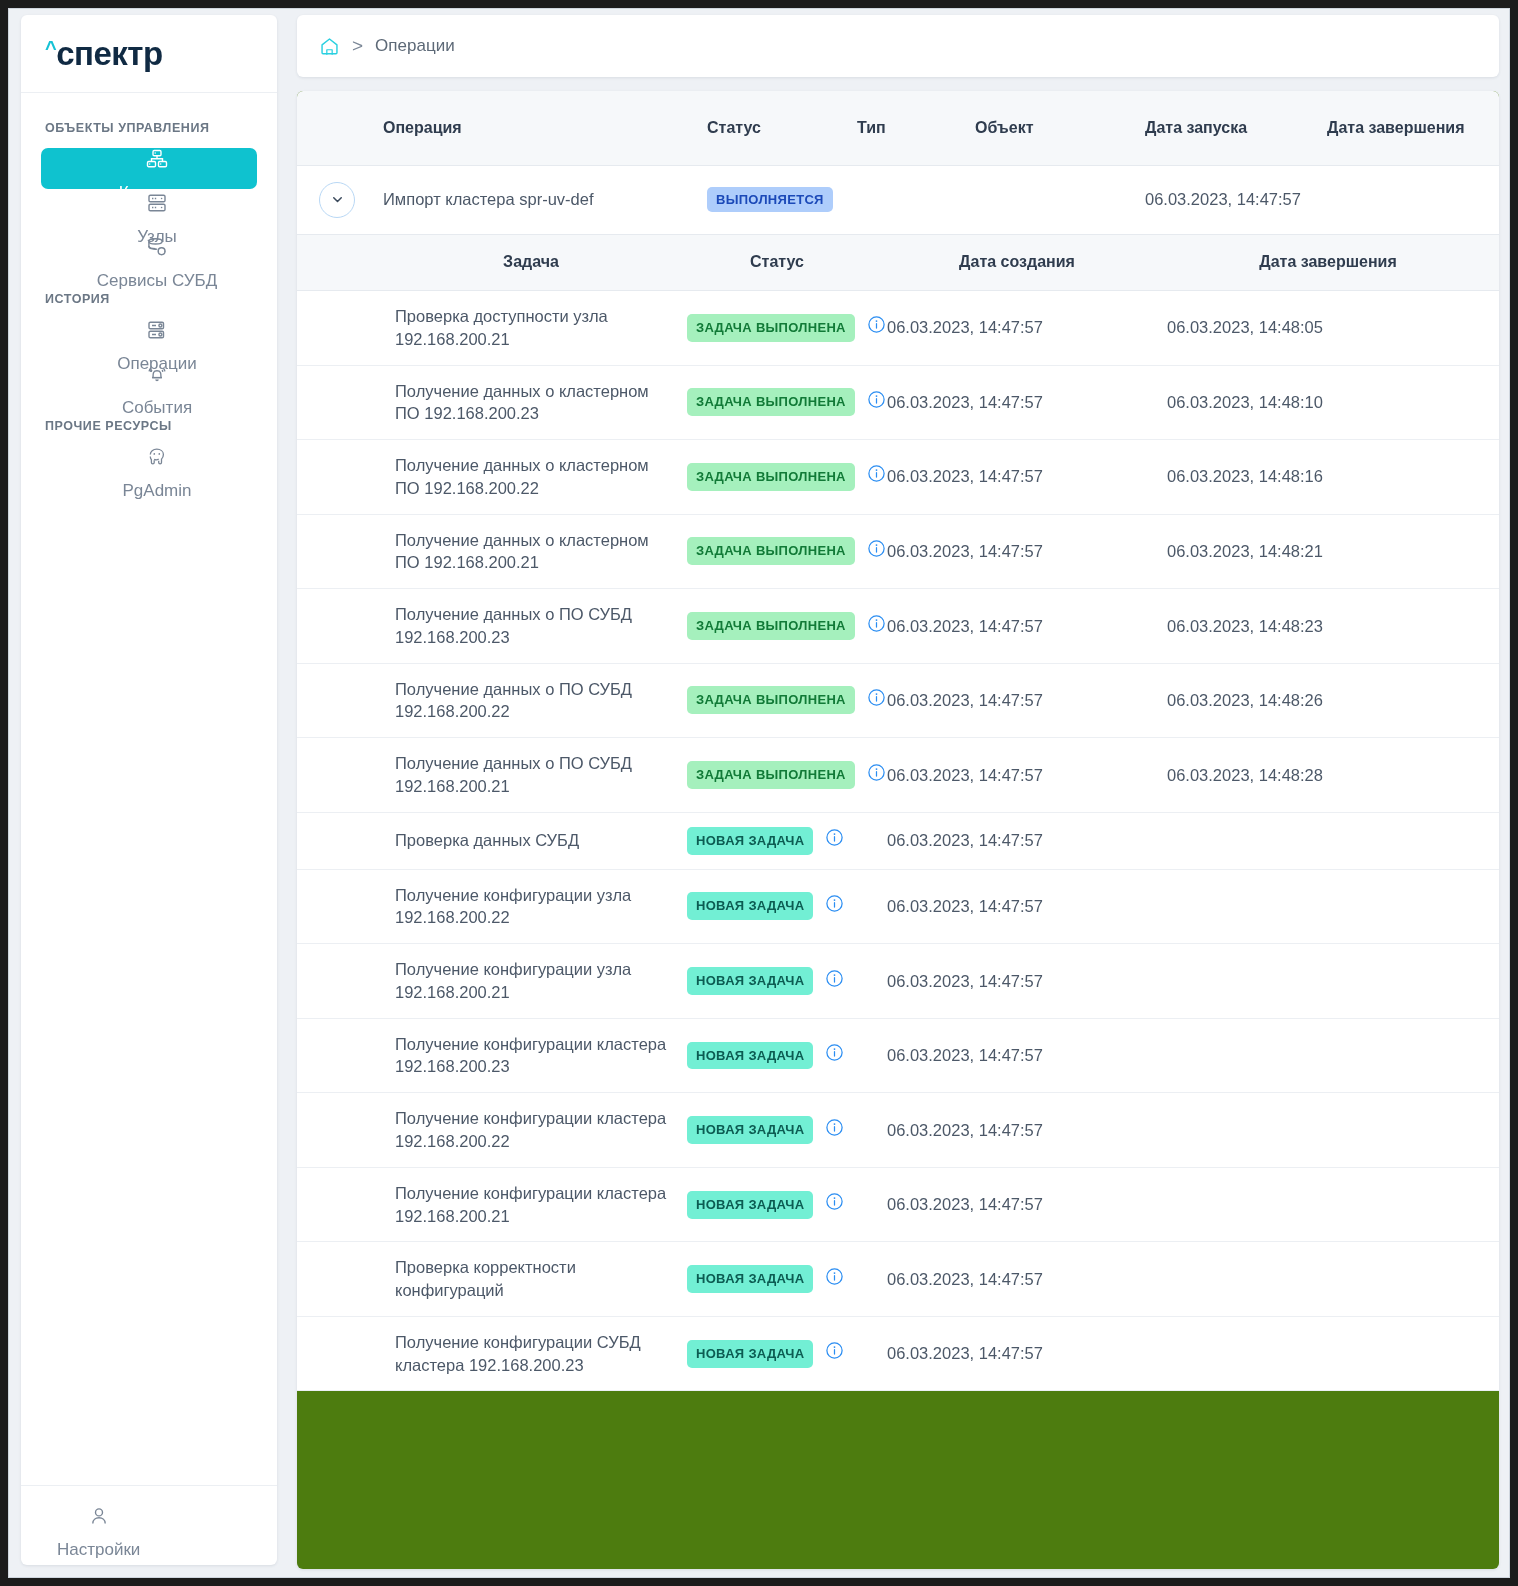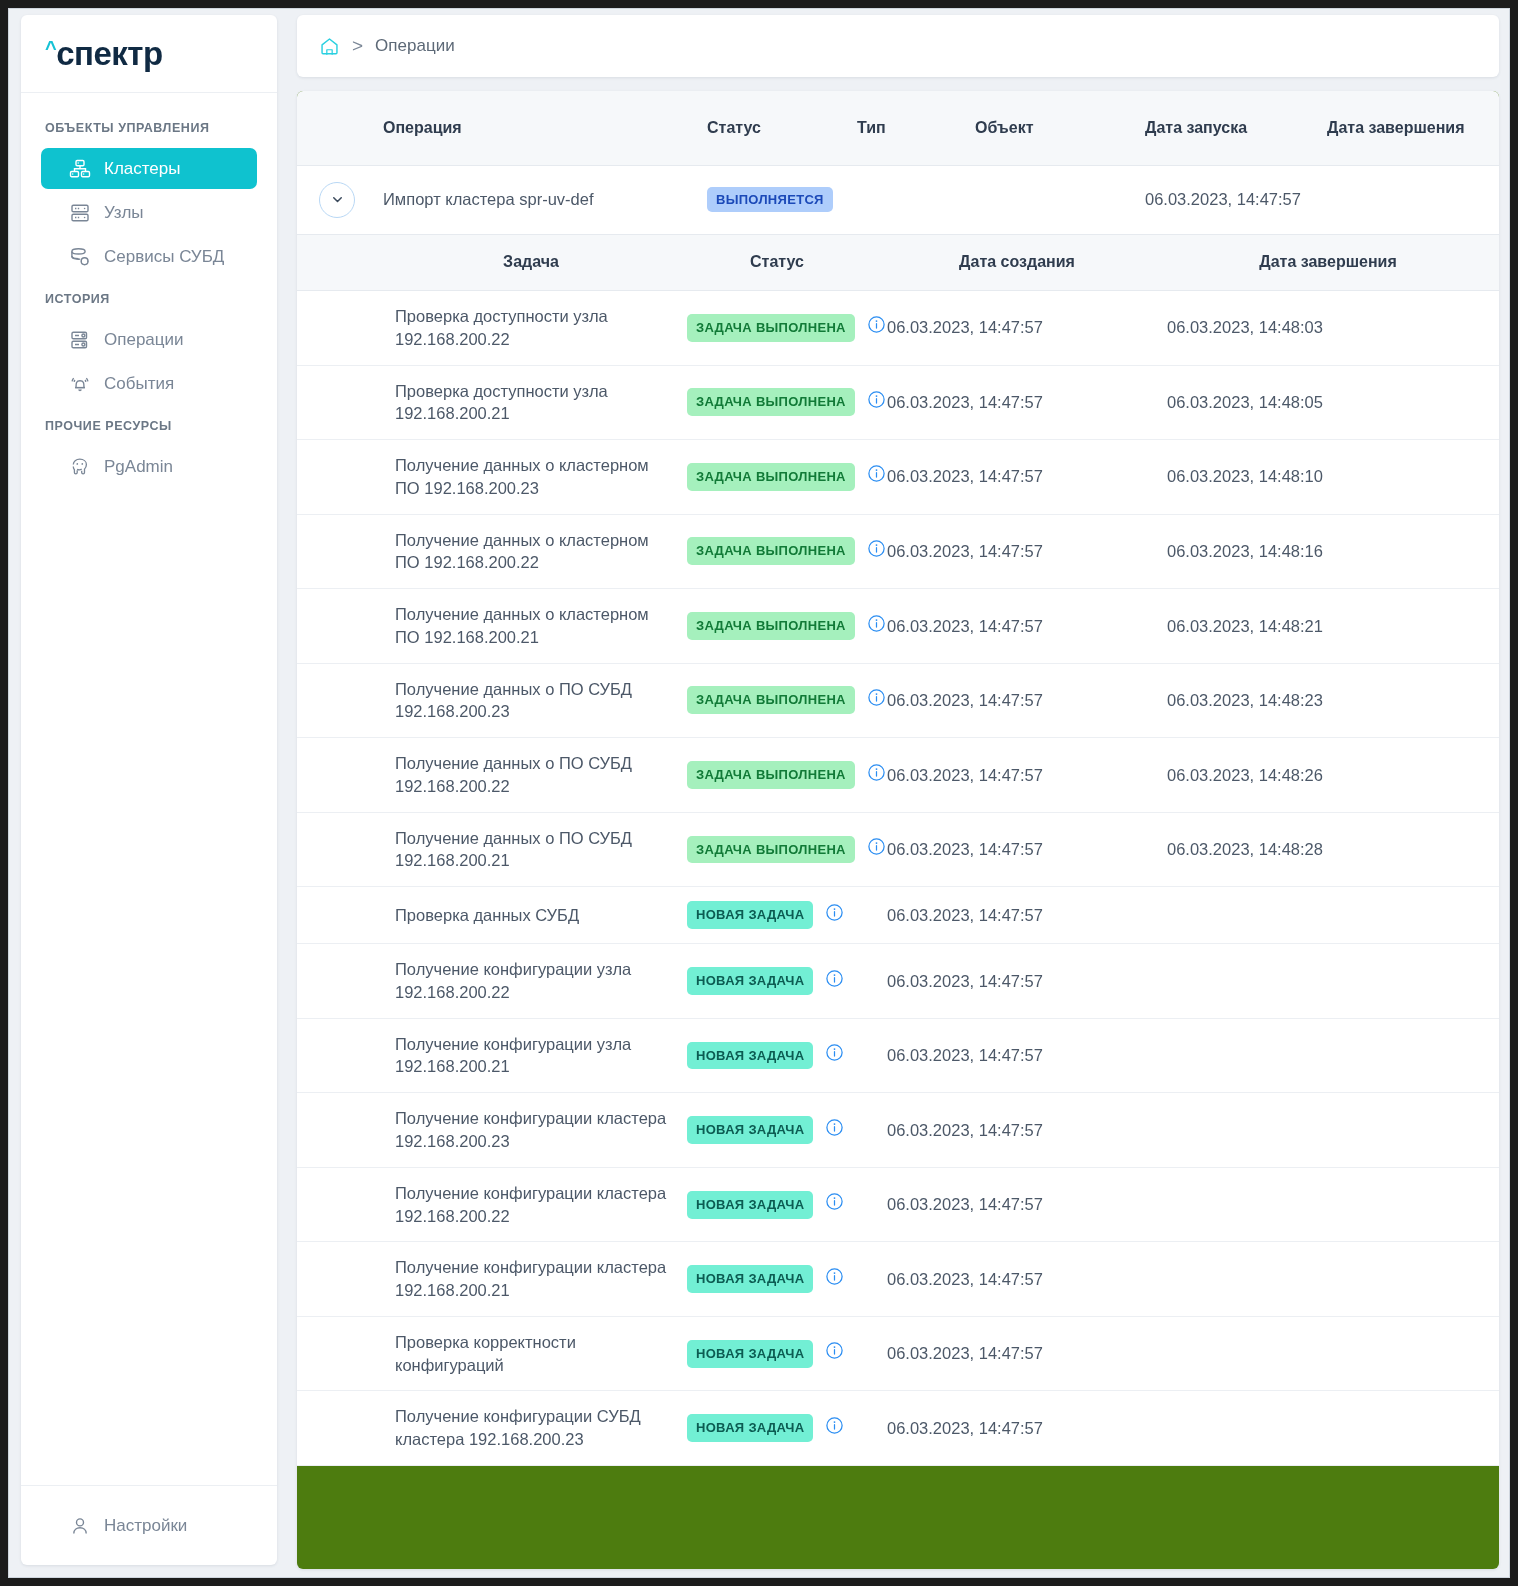--- a/index.html
+++ b/index.html
@@ -42,24 +42,25 @@
   }
   .logo .caret { color: #16c2d5; font-size: 20px; line-height: 1; margin-top: 3px; font-weight:700;}
   .nav { padding-top: 16px; flex: 1 1 auto; }
   .nav-group-title {
     font-size: 12.5px; font-weight: 700; color: #6b7785;
     letter-spacing: .55px; padding: 12px 0 10px 24px; text-transform: uppercase;
   }
   .nav-item {
     display: flex; align-items: center; gap: 13px;
     height: 41px;
-    margin: 3px 20px; padding-left: 28px;
+    margin: 3px 20px; padding-left: 16px;
     border-radius: 7px;
     color: #7a8696; font-size: 17px;
     cursor: pointer;
+    flex-direction: column;
   }
   .nav-item.active { background: #0fc2cf; color: #ffffff; }
   .nav-item .ico { width: 22px; height: 22px; flex: 0 0 22px; display:flex; align-items:center; justify-content:center; }
   .nav-item .ico svg { display:block; }
   .sidebar-footer {
     border-top: 1px solid #eceff3;
     height: 80px; display: flex; align-items: center;
   }
   .sidebar-footer .nav-item { margin-top: 0; margin-bottom: 0; }
 
@@ -329,36 +330,20 @@
               <th></th>
               <th>Задача</th>
               <th>Статус</th>
               <th>Дата создания</th>
               <th>Дата завершения</th>
             </tr>
           </thead>
           <tbody id="tasks-body">
               <tr>
                 <td></td>
-                <td>Проверка доступности узла 192.168.200.22</td>
-                <td>
-                  <div class="status-cell">
-                    <span class="badge done">ЗАДАЧА ВЫПОЛНЕНА</span>
-                    <span class="info-ico"><svg width="19" height="19" viewBox="0 0 20 20" fill="none" stroke="#2a8df2" stroke-width="1.3">
-                        <circle cx="10" cy="10" r="8"></circle>
-                        <path d="M10 9.1v4.6" stroke-linecap="round"></path>
-                        <circle cx="10" cy="6.4" r=".95" fill="#2a8df2" stroke="none"></circle>
-                      </svg></span>
-                  </div>
-                </td>
-                <td>06.03.2023, 14:47:57</td>
-                <td>06.03.2023, 14:48:03</td>
-              </tr>
-              <tr>
-                <td></td>
                 <td>Проверка доступности узла 192.168.200.21</td>
                 <td>
                   <div class="status-cell">
                     <span class="badge done">ЗАДАЧА ВЫПОЛНЕНА</span>
                     <span class="info-ico"><svg width="19" height="19" viewBox="0 0 20 20" fill="none" stroke="#2a8df2" stroke-width="1.3">
                         <circle cx="10" cy="10" r="8"></circle>
                         <path d="M10 9.1v4.6" stroke-linecap="round"></path>
                         <circle cx="10" cy="6.4" r=".95" fill="#2a8df2" stroke="none"></circle>
                       </svg></span>
                   </div>

